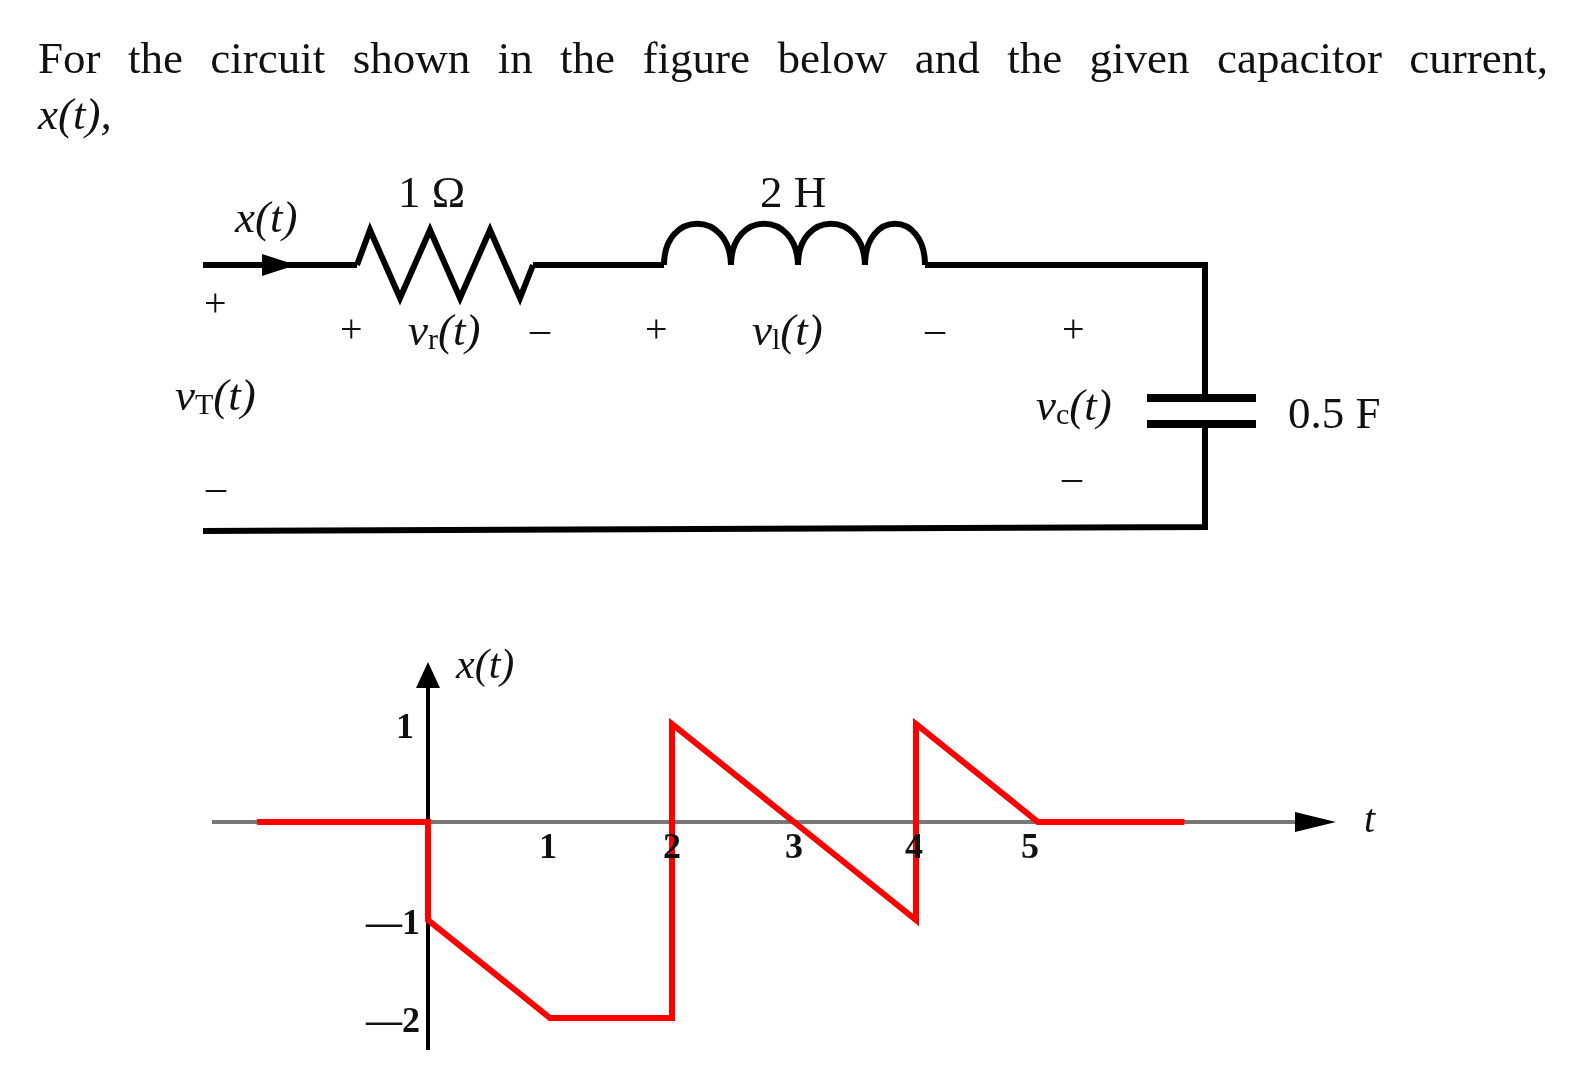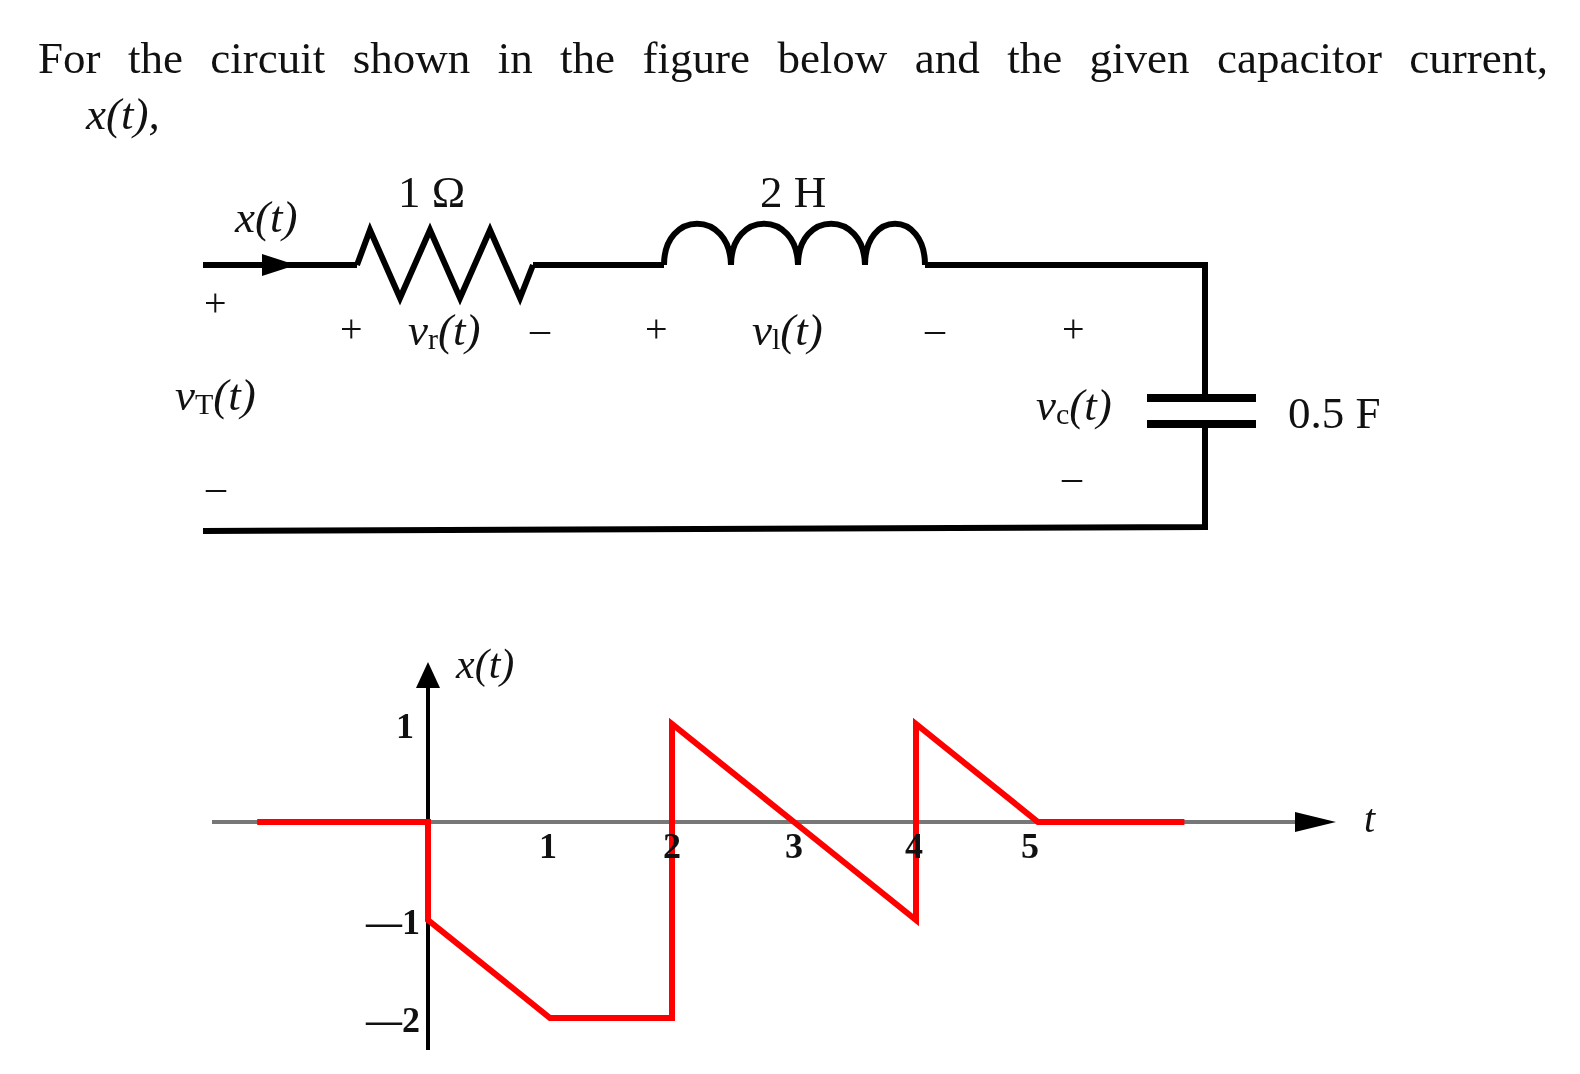--- a/index.html
+++ b/index.html
@@ -1,18 +1,18 @@
 <!DOCTYPE html>
 <html><head>
   <meta charset="utf-8">
   <style>
     html, body { margin: 0; padding: 0; background: #ffffff; }
     body { width: 1580px; height: 1074px; position: relative; overflow: hidden; font-family: "Liberation Serif", serif; color: #111; }
     .problem-text { position: absolute; left: 38px; top: 30px; width: 1510px; font-size: 45px; line-height: 56px; text-align: justify; text-align-last: justify; }
-    .problem-text2 { position: absolute; left: 38px; top: 86px; font-size: 45px; line-height: 56px; font-style: italic; margin-left: 48px; }
+    .problem-text2 { position: absolute; left: 38px; top: 86px; font-size: 45px; line-height: 56px; font-style: italic; }
     svg { position: absolute; left: 0; top: 0; }
     .lbl { font-family: "Liberation Serif", serif; fill: #111; }
     .ital { font-style: italic; }
   </style>
 </head>
 <body>
 
 <div class="problem-text">For the circuit shown in the figure below and the given capacitor current,</div>
 <div class="problem-text2">x(t),</div>
 

